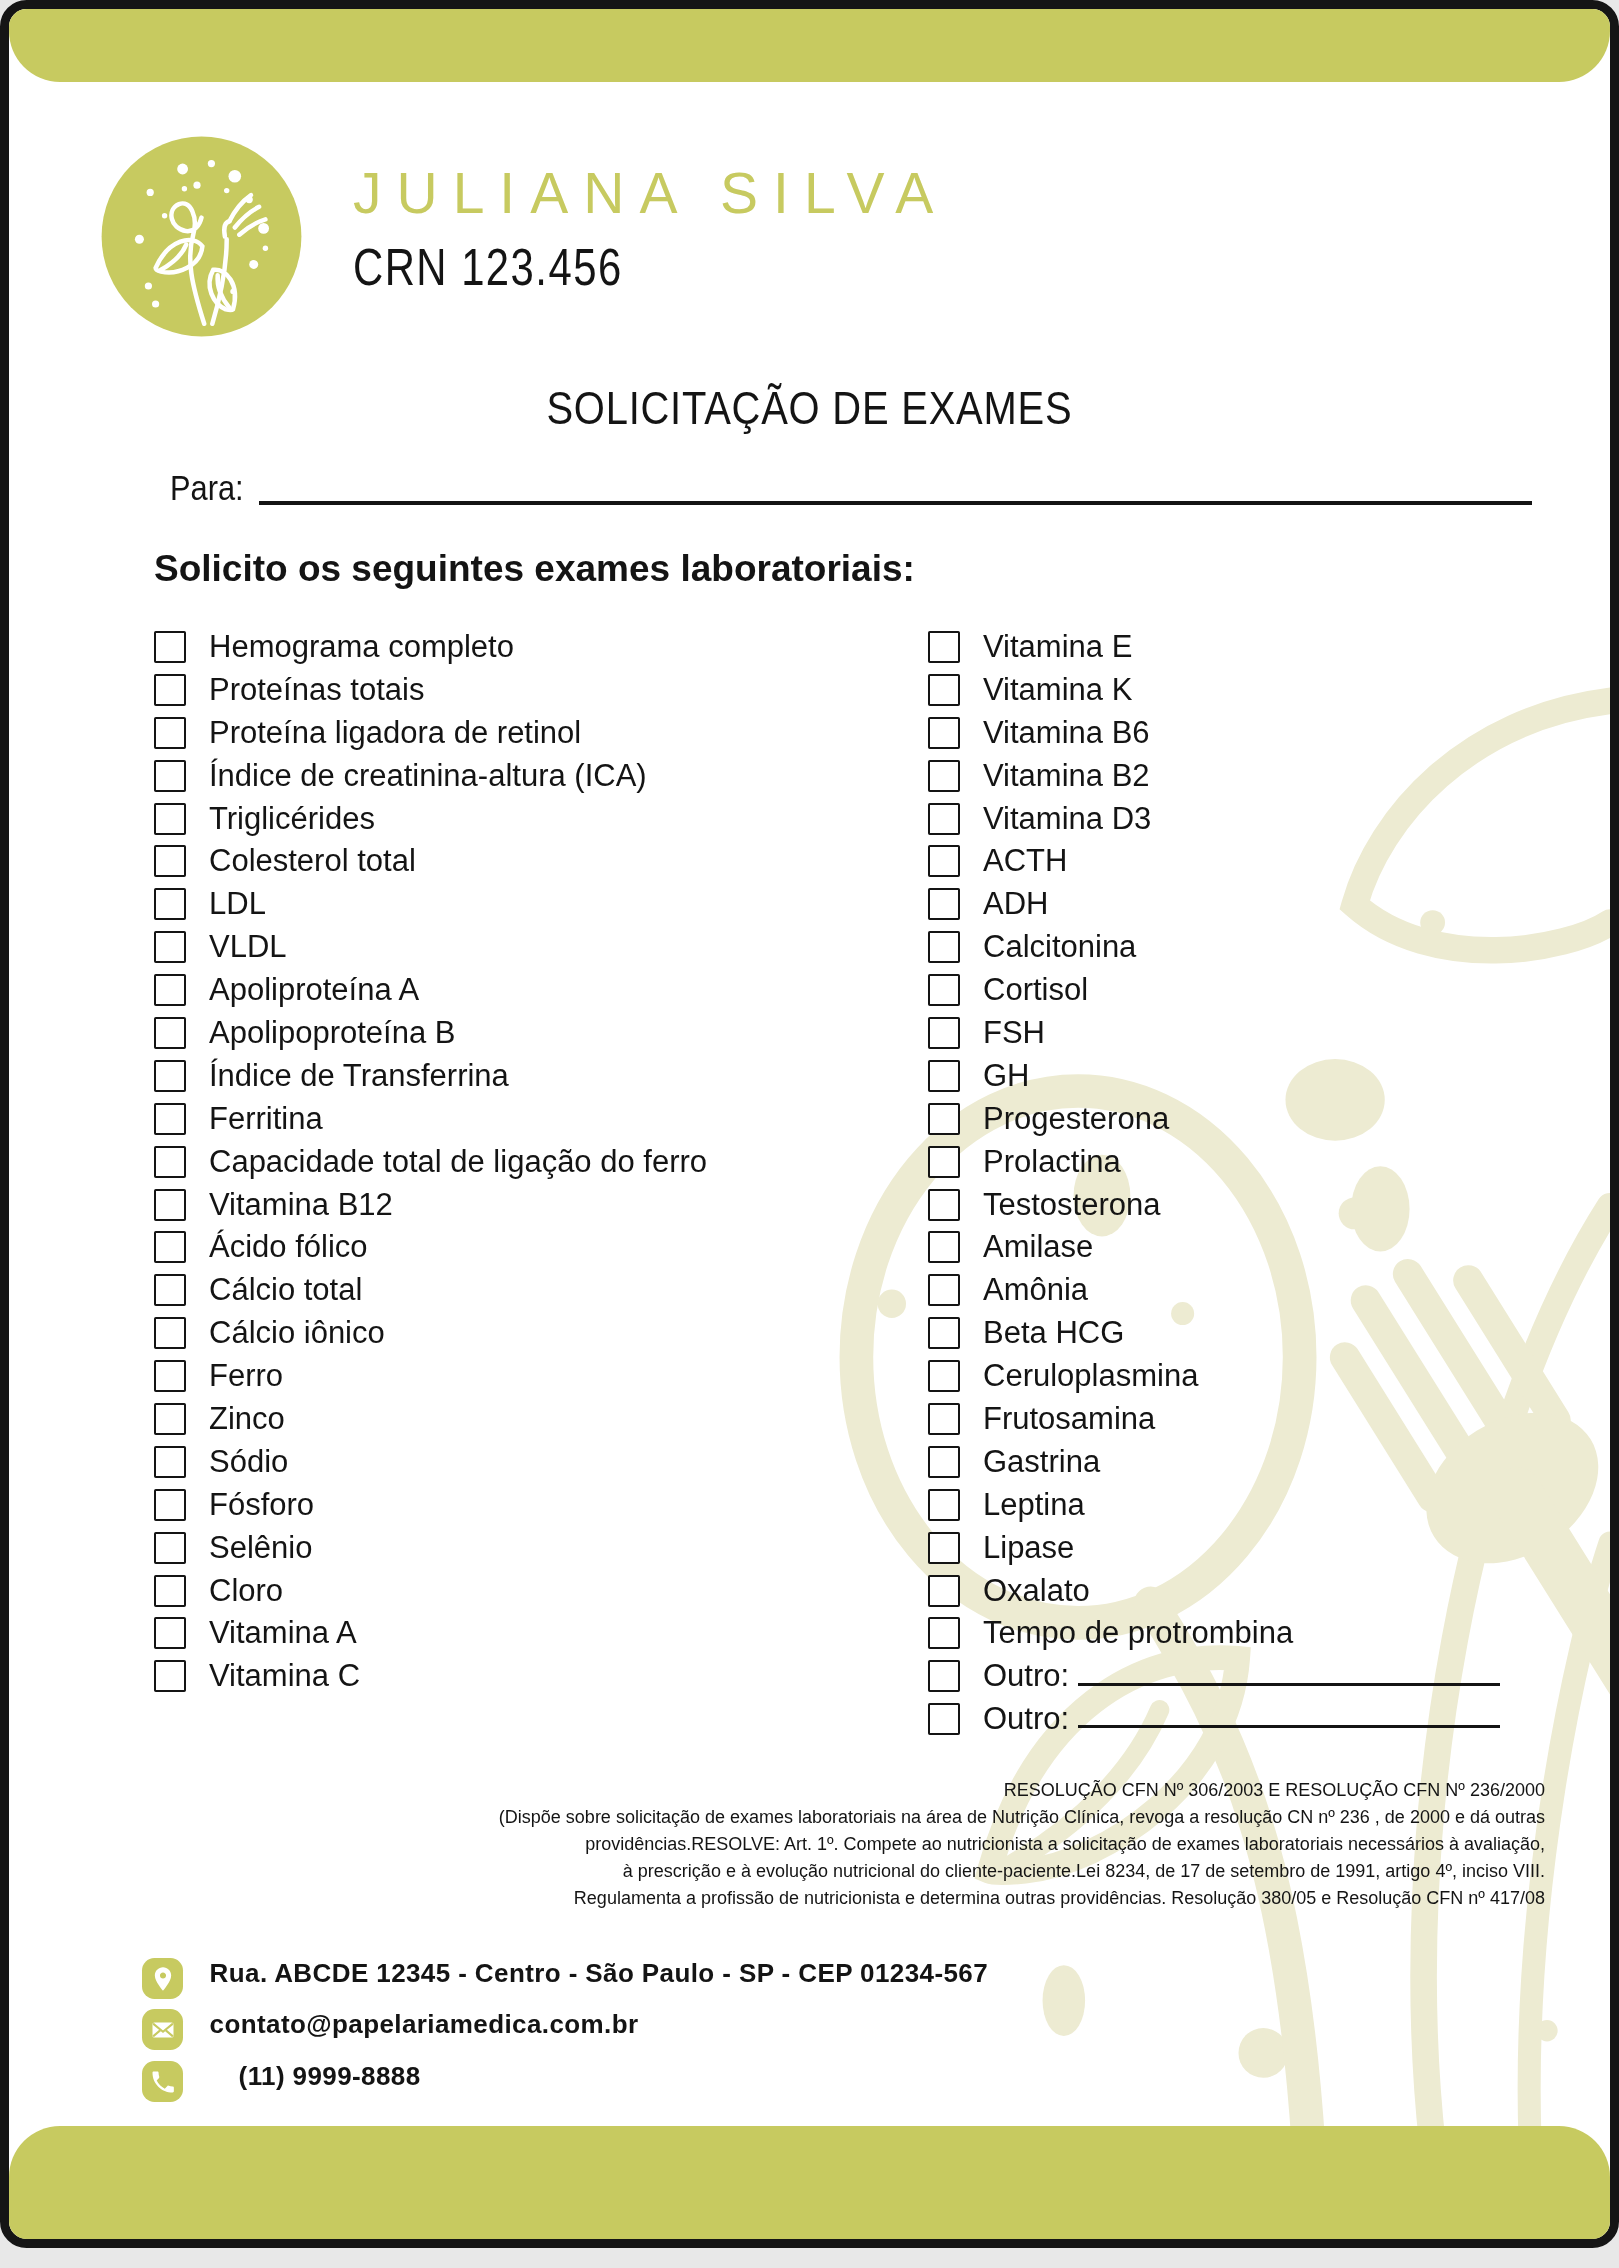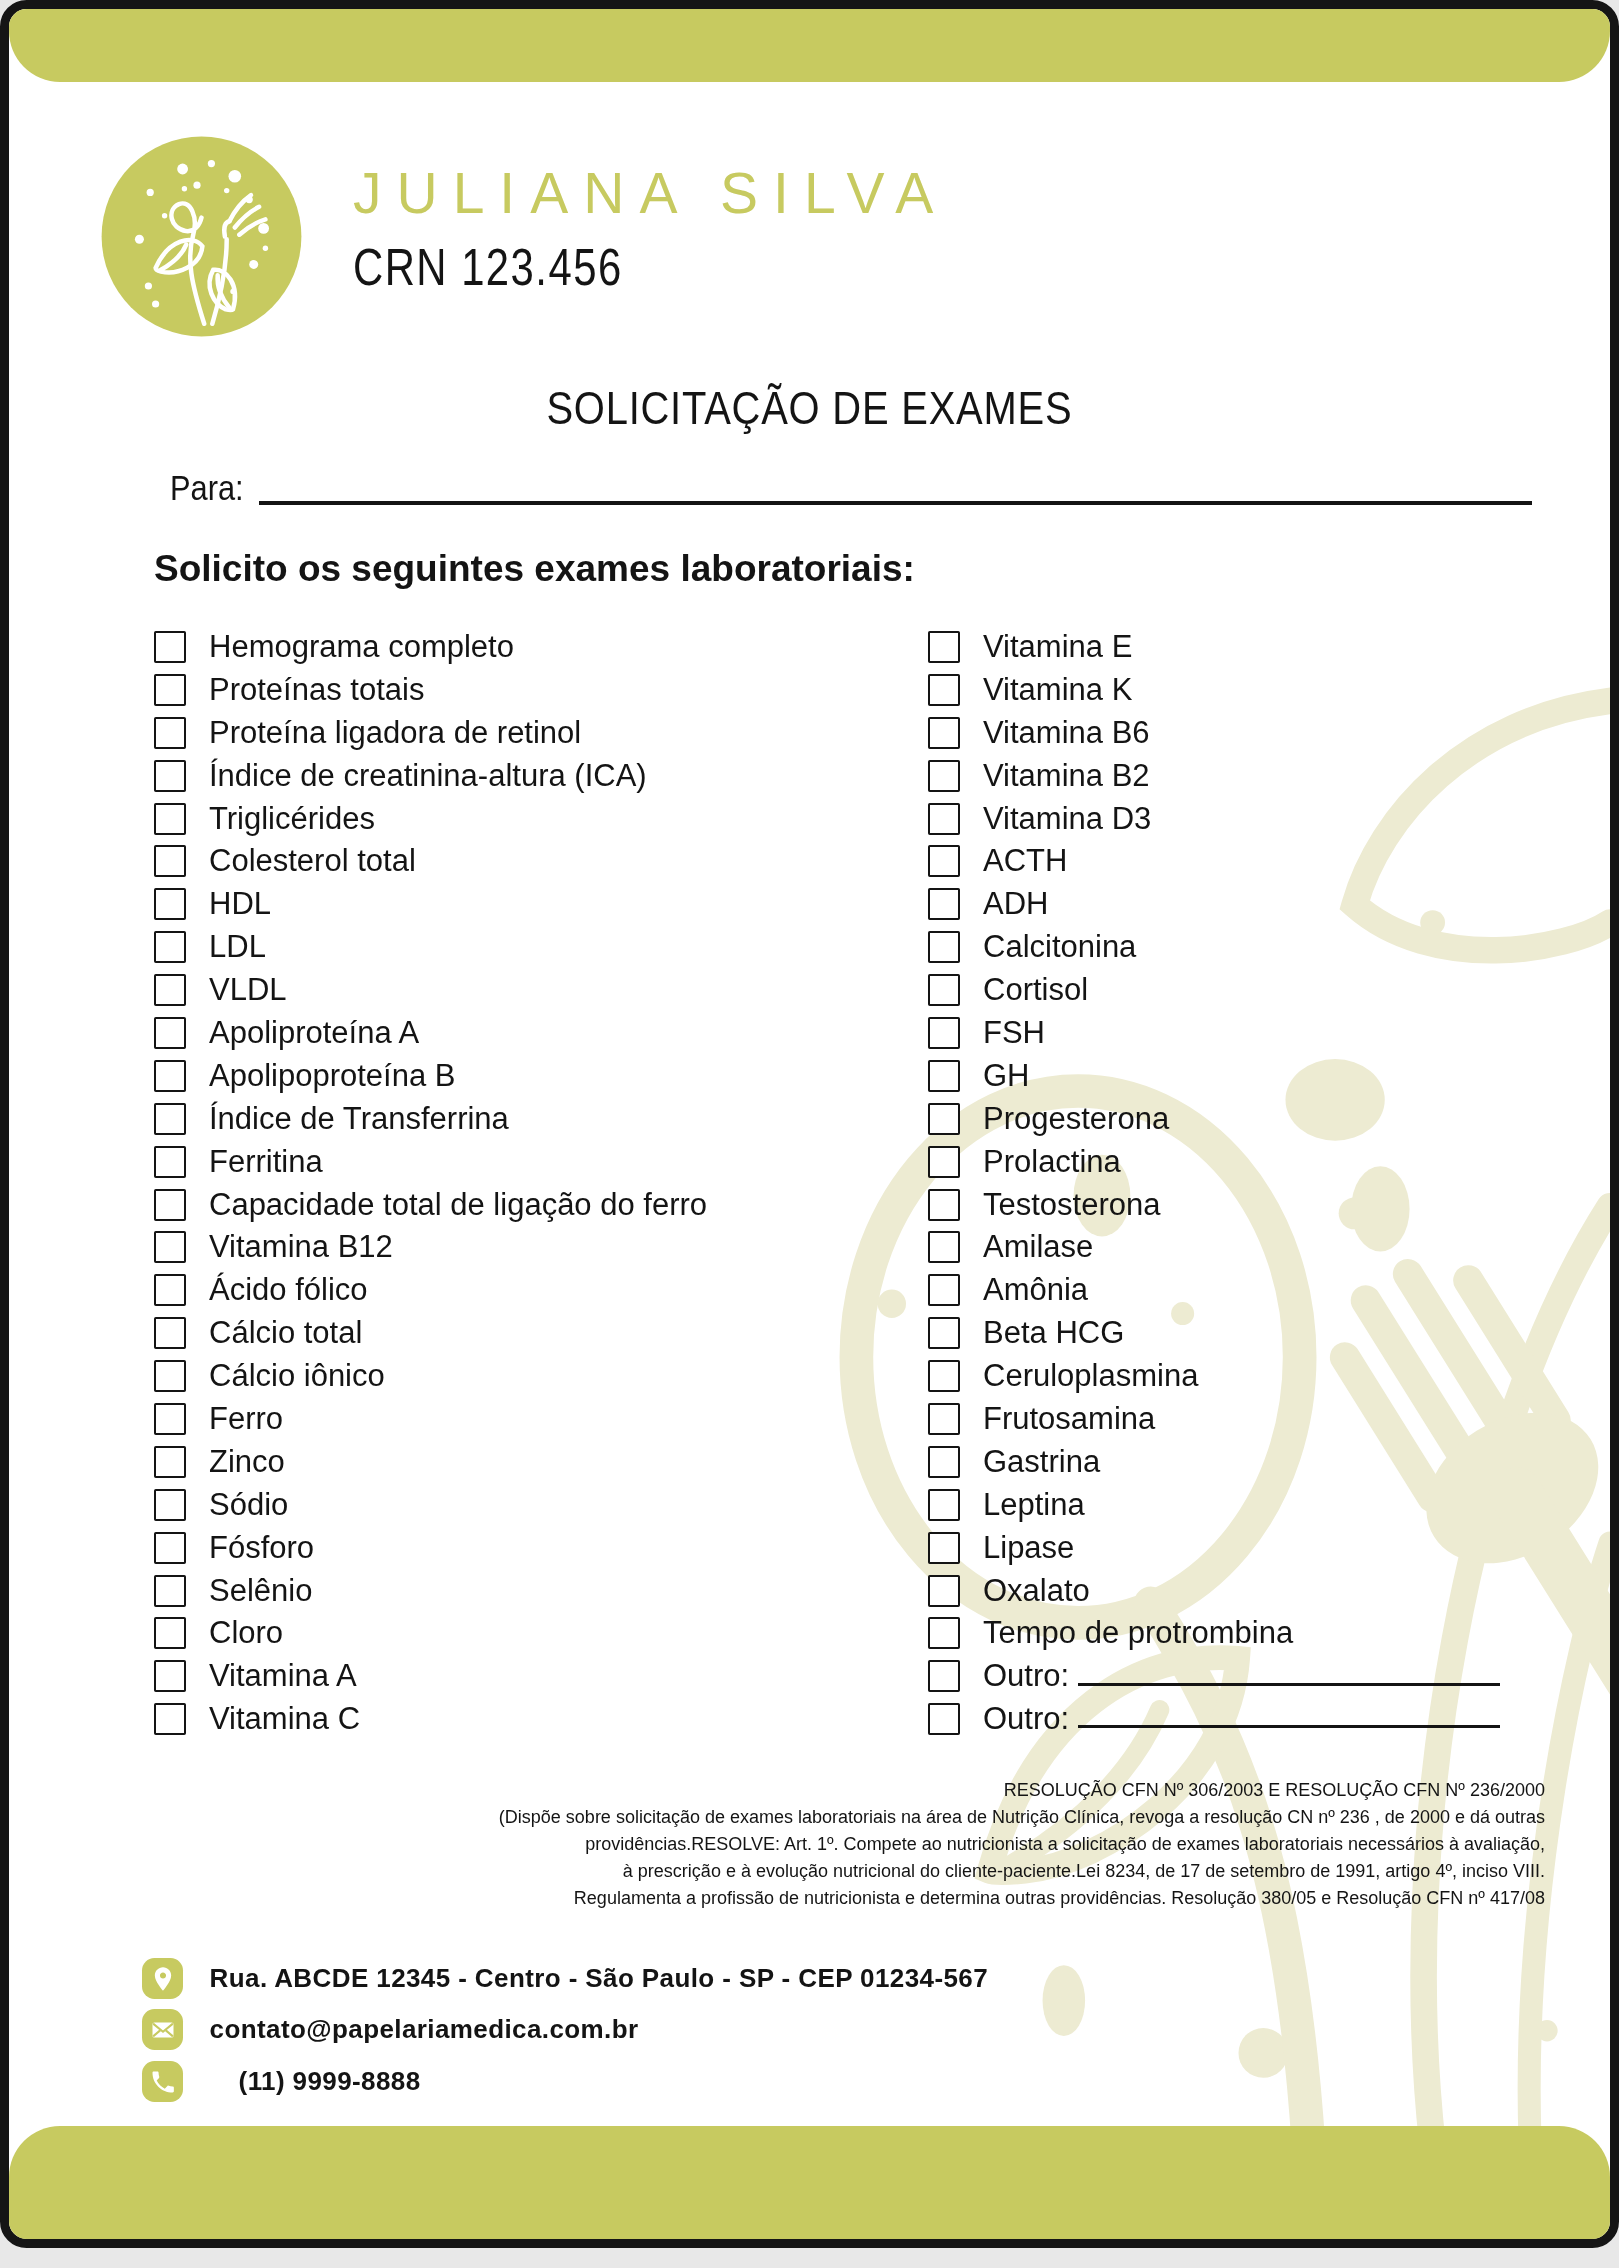--- a/index.html
+++ b/index.html
@@ -83,21 +83,21 @@
     margin-left:23px;font-size:31px;white-space:nowrap;line-height:34px;
   }
   .blank-line{
     flex:1;border-bottom:3.5px solid var(--ink);
     margin-left:8.9px;margin-bottom:2.7px;height:21px;
   }
   
   .legal{position:absolute;left:117px;top:1768px;width:1419px;}
   .legal div{font-size:18px;line-height:27px;white-space:nowrap;text-align:right;}
   
-  .contact{position:absolute;left:133px;display:flex;align-items:center;}
+  .contact{position:absolute;left:133px;display:flex;align-items:flex-start;}
   .contact .badge{
     width:41px;height:41px;flex:none;border-radius:12.4px;
     background:var(--olive);display:flex;align-items:center;justify-content:center;
   }
   .contact .badge svg{width:28px;height:28px;display:block;}
   .contact .txt{
     margin-left:26.6px;font-size:26px;font-weight:bold;
     letter-spacing:0.4px;white-space:nowrap;
   }
   .contact-1{top:1949px;}
@@ -211,24 +211,20 @@
       <div class="exam-row">
         <span class="checkbox"></span>
         <span class="exam-label">Triglicérides</span>
       </div>
       <div class="exam-row">
         <span class="checkbox"></span>
         <span class="exam-label">Colesterol total</span>
       </div>
       <div class="exam-row">
         <span class="checkbox"></span>
-        <span class="exam-label">HDL</span>
-      </div>
-      <div class="exam-row">
-        <span class="checkbox"></span>
         <span class="exam-label">LDL</span>
       </div>
       <div class="exam-row">
         <span class="checkbox"></span>
         <span class="exam-label">VLDL</span>
       </div>
       <div class="exam-row">
         <span class="checkbox"></span>
         <span class="exam-label">Apoliproteína A</span>
       </div>

